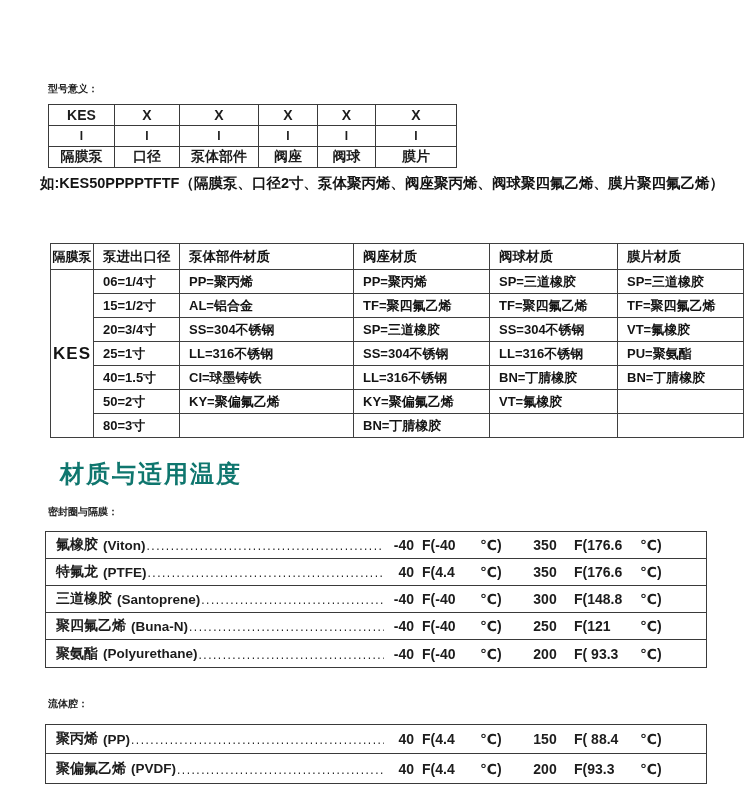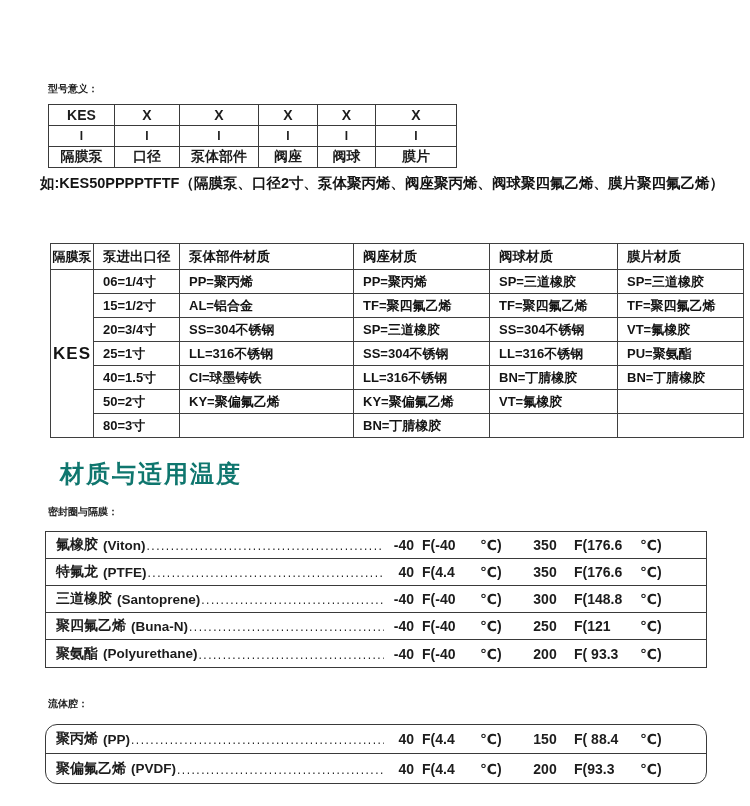--- a/index.html
+++ b/index.html
@@ -65,21 +65,21 @@
   .t2 .kes{
     text-align:center;padding:0;font-size:17px;font-weight:bold;letter-spacing:1px;
   }
 
   
   .temp-table{
     position:absolute;left:45px;width:662px;
     border:1px solid #3a3a3a;box-sizing:border-box;
   }
   .temp-seal{top:531px;}
-  .temp-fluid{top:724px;border-radius:12px;}
+  .temp-fluid{top:724px;}
   .temp-row{
     display:flex;align-items:center;height:27px;
     border-bottom:1px solid #3a3a3a;padding:0 36px 0 10px;box-sizing:border-box;
   }
   .temp-fluid .temp-row{height:29px;}
   .temp-row:last-child{border-bottom:none;}
   .mname{font-size:14px;font-weight:bold;white-space:nowrap;}
   .men{font-size:13.5px;font-weight:600;margin-left:5px;white-space:nowrap;}
   .dots{
     flex:1;overflow:hidden;white-space:nowrap;font-size:12px;letter-spacing:1.5px;

